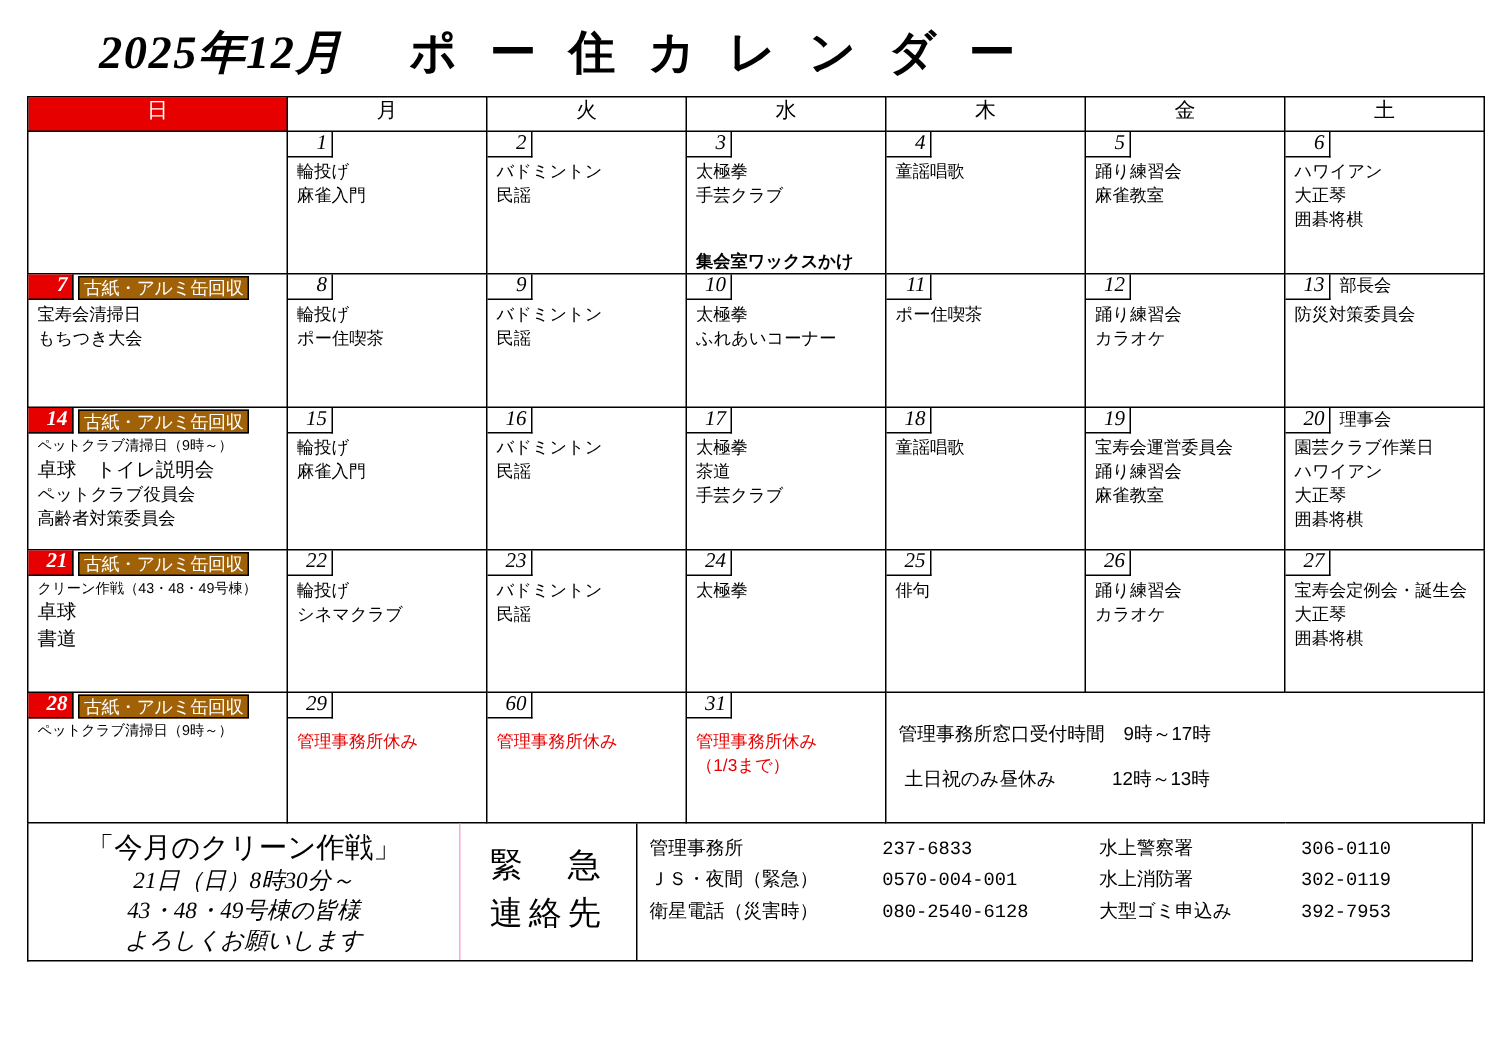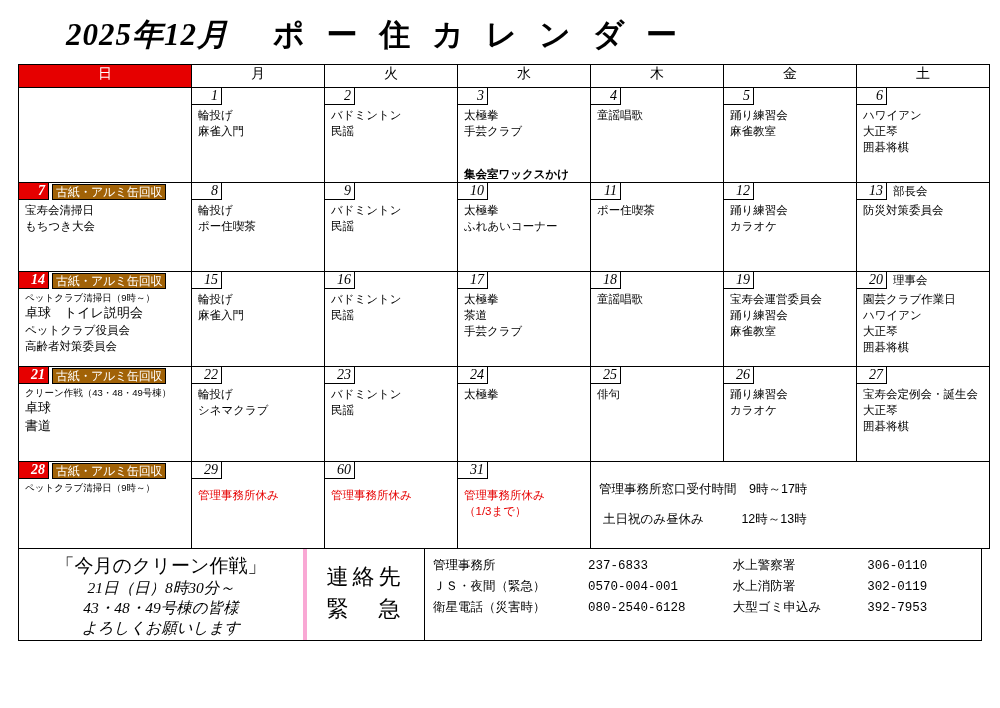--- a/index.html
+++ b/index.html
@@ -146,21 +146,21 @@
   .bottom {
     display: flex;
     width: 964px;
     border: 1px solid #000;
     border-top: none;
     box-sizing: border-box;
     height: 92px;
   }
   .bottom-left {
     width: 288px;
-    border-right: 4px solid #f9a8d4;
+    border-right: 1px solid #f9a8d4;
     box-sizing: border-box;
     text-align: center;
     padding-top: 5px;
   }
   .clean-title {
     font-family: "Liberation Serif", serif;
     font-size: 19px;
     line-height: 24px;
   }
   .clean-line {
@@ -534,22 +534,22 @@
   </table>
 
   <div class="bottom">
     <div class="bottom-left">
       <div class="clean-title">「今月のクリーン作戦」</div>
       <div class="clean-line">21日（日）8時30分～</div>
       <div class="clean-line">43・48・49号棟の皆様</div>
       <div class="clean-line">よろしくお願いします</div>
     </div>
     <div class="bottom-mid">
+      <div>緊　急</div>
       <div>連絡先</div>
-      <div>緊　急</div>
     </div>
     <div class="bottom-right">
       <table class="contacts">
         <tbody id="contacts-body">
             <tr>
               <td class="c-name">管理事務所</td>
               <td class="c-num">237-6833</td>
               <td class="c-name2">水上警察署</td>
               <td class="c-num2">306-0110</td>
             </tr>

